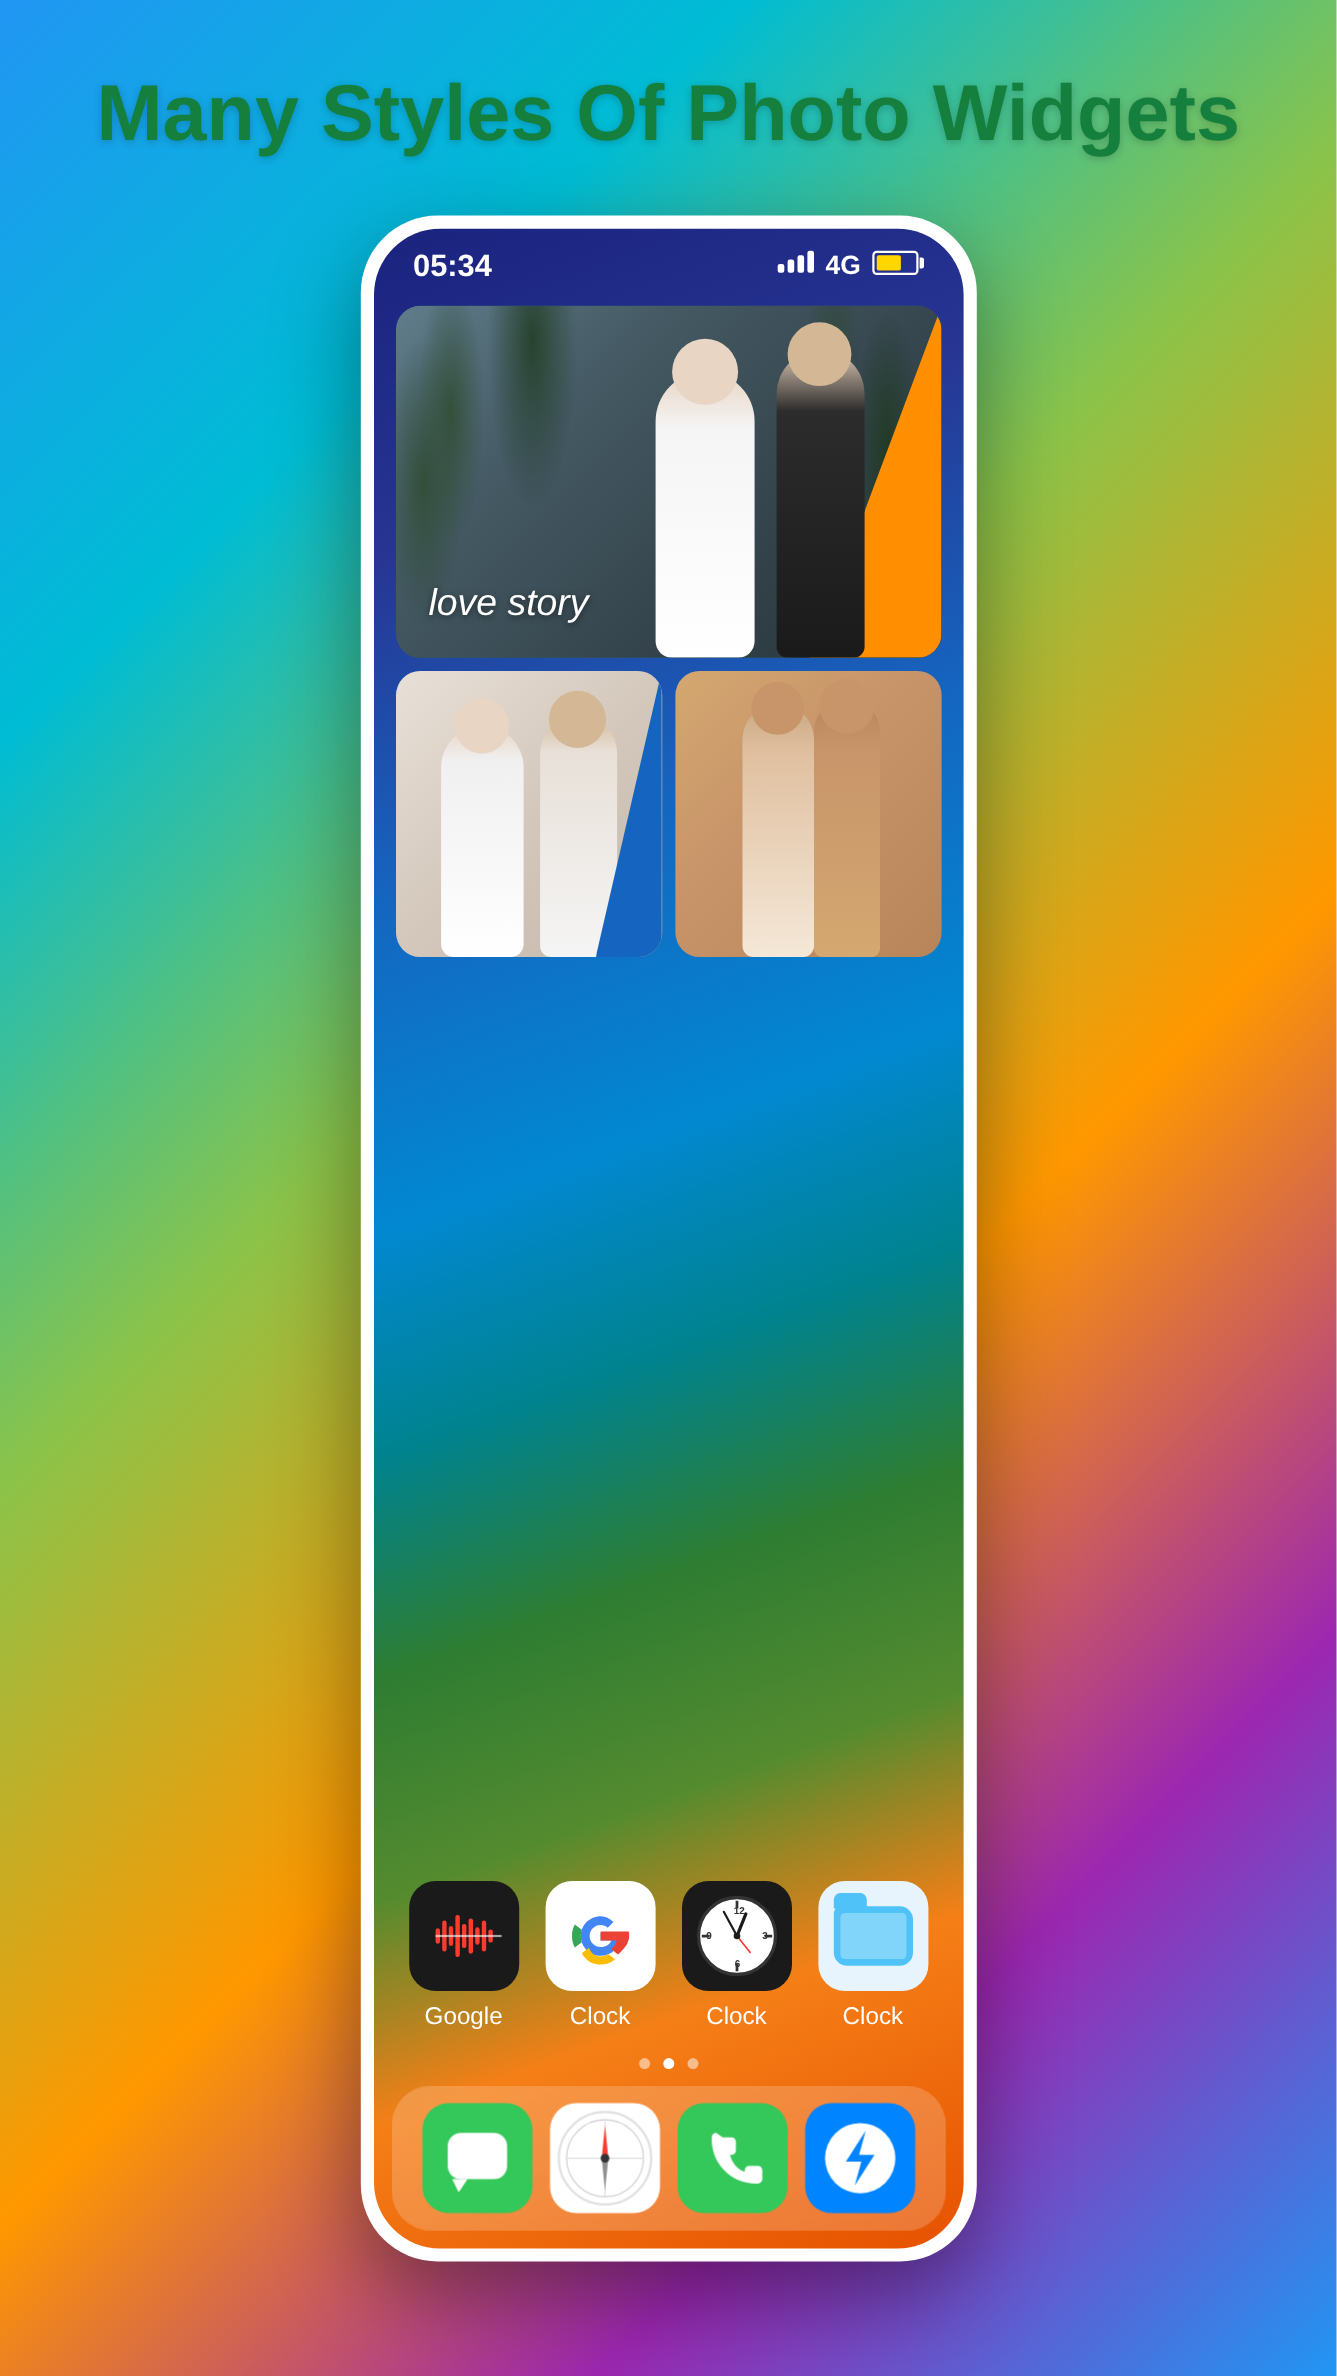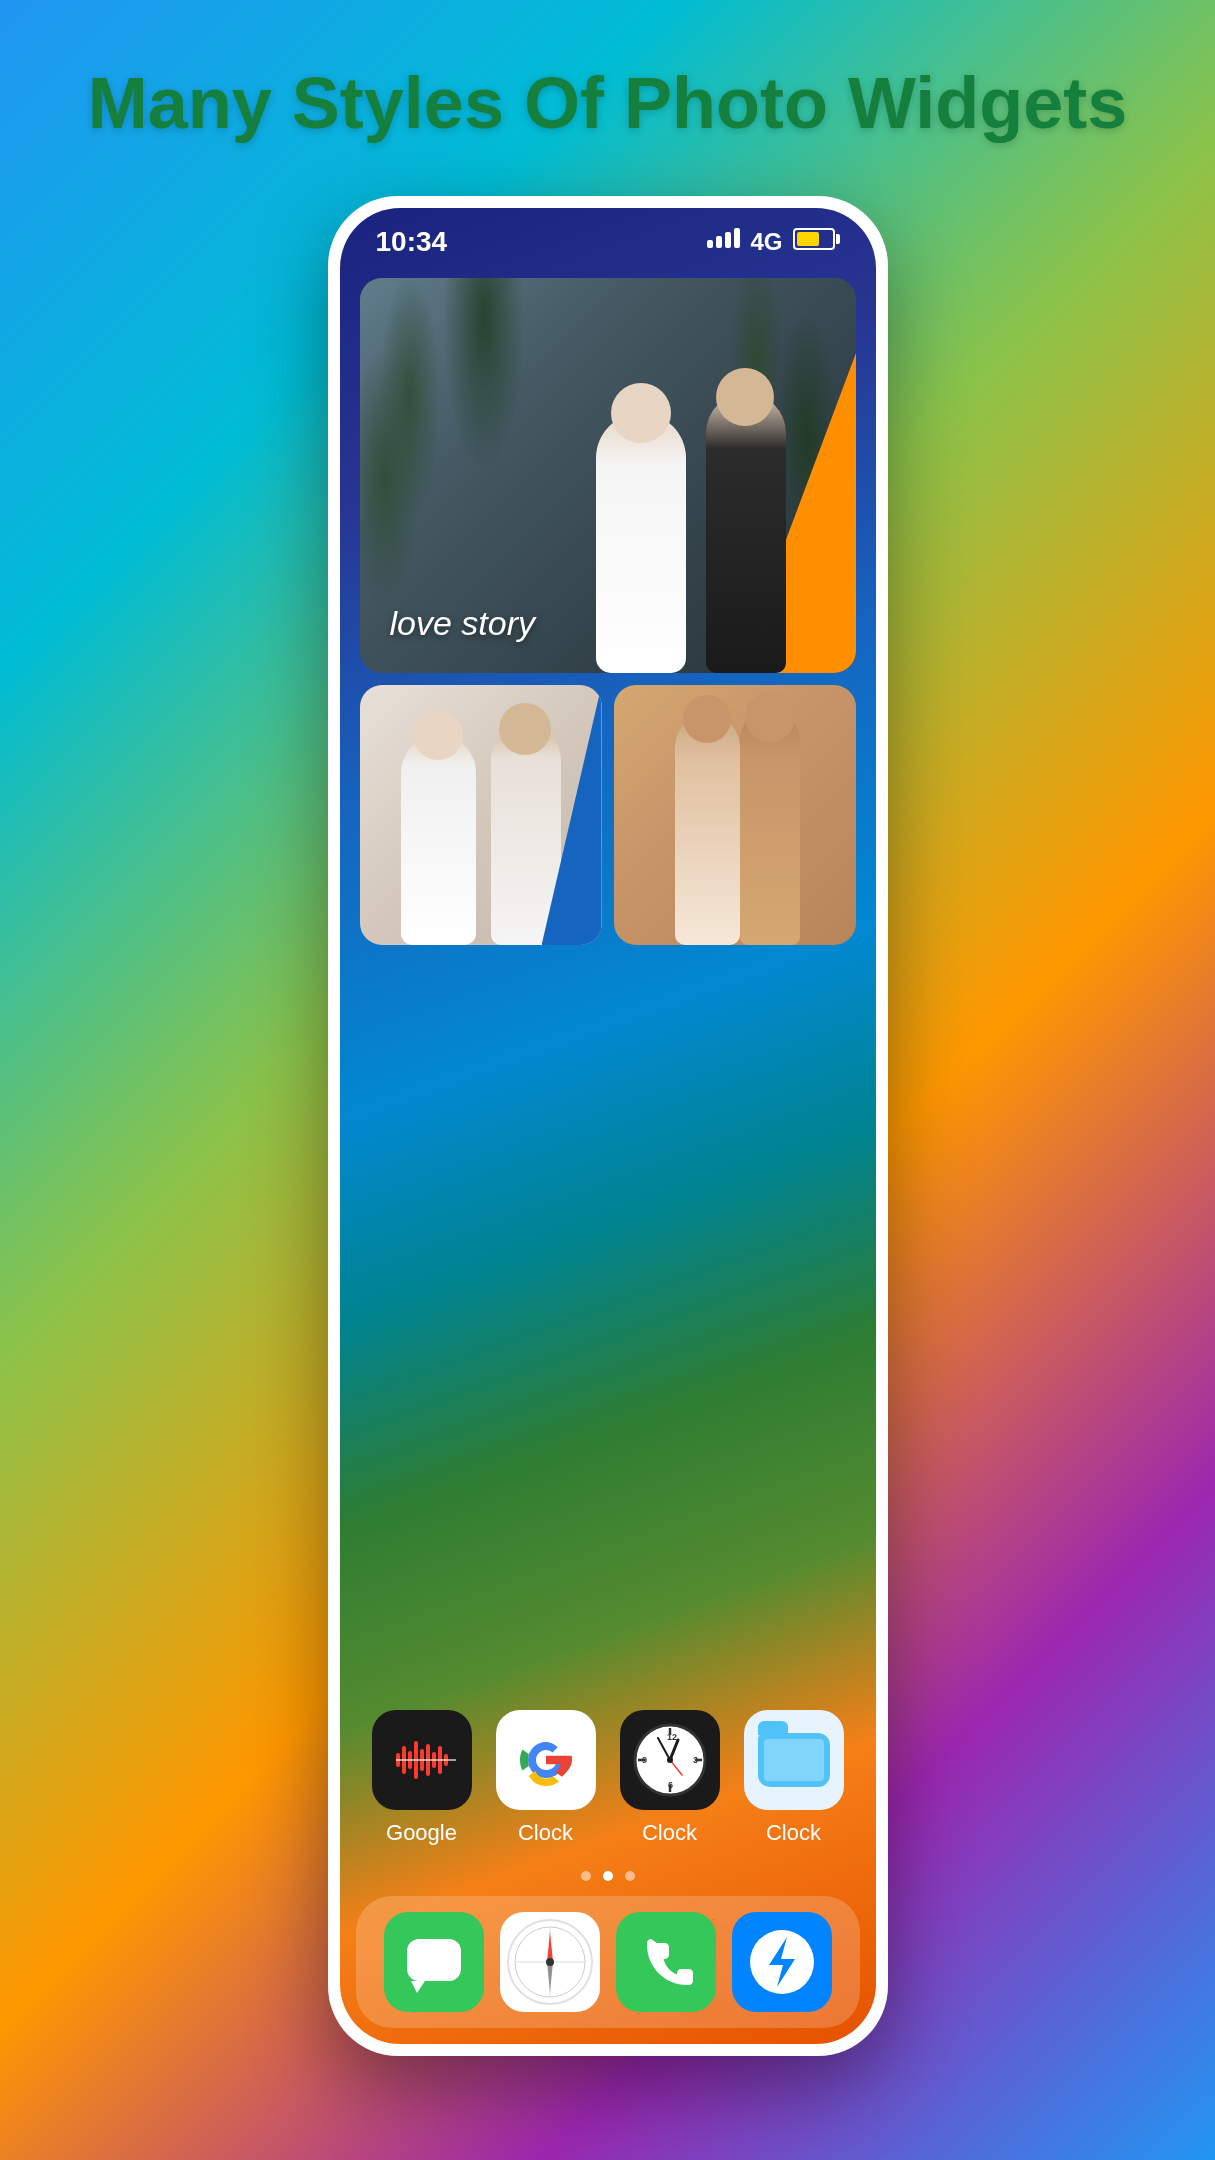--- a/index.html
+++ b/index.html
@@ -123,21 +123,21 @@
       padding: 10px 20px;
       display: flex;
       flex-direction: column;
       gap: 12px;
       position: relative;
     }
 
     
     .photo-widget-large {
       width: 100%;
-      height: 395px;
+      height: 320px;
       border-radius: 22px;
       overflow: hidden;
       position: relative;
       background: #2c5f5f;
     }
 
     .photo-widget-large .wedding-photo-1 {
       width: 100%;
       height: 100%;
       background: linear-gradient(135deg, #607D8B 0%, #455A64 30%, #37474F 60%, #263238 100%);
@@ -543,21 +543,21 @@
   </style>
 </head>
 <body>
 
 <h1 class="page-title">Many Styles Of Photo Widgets</h1>
 
 <div class="phone-container">
   <div class="phone-screen">
 
     <div class="status-bar">
-      <span>10:34</span>
+      <span>05:34</span>
       <div class="status-right">
         <div class="signal-bars">
           <div class="signal-bar bar1"></div>
           <div class="signal-bar bar2"></div>
           <div class="signal-bar bar3"></div>
           <div class="signal-bar bar4"></div>
         </div>
         <span class="network-text">4G</span>
         <div class="battery">
           <div class="battery-body">

